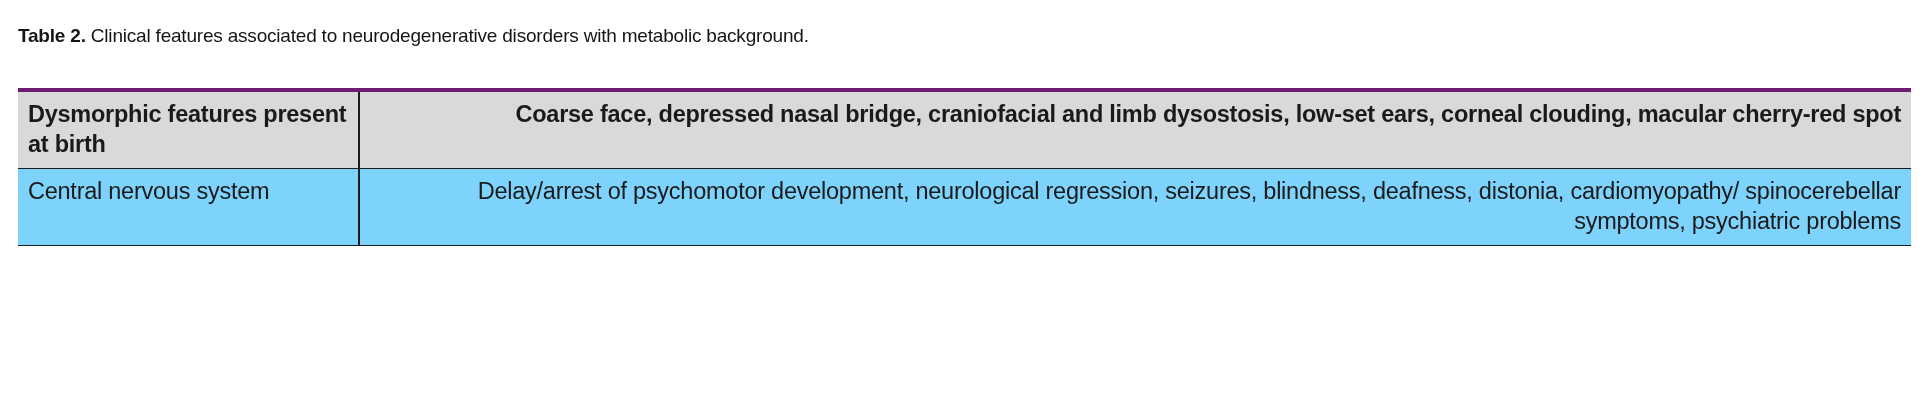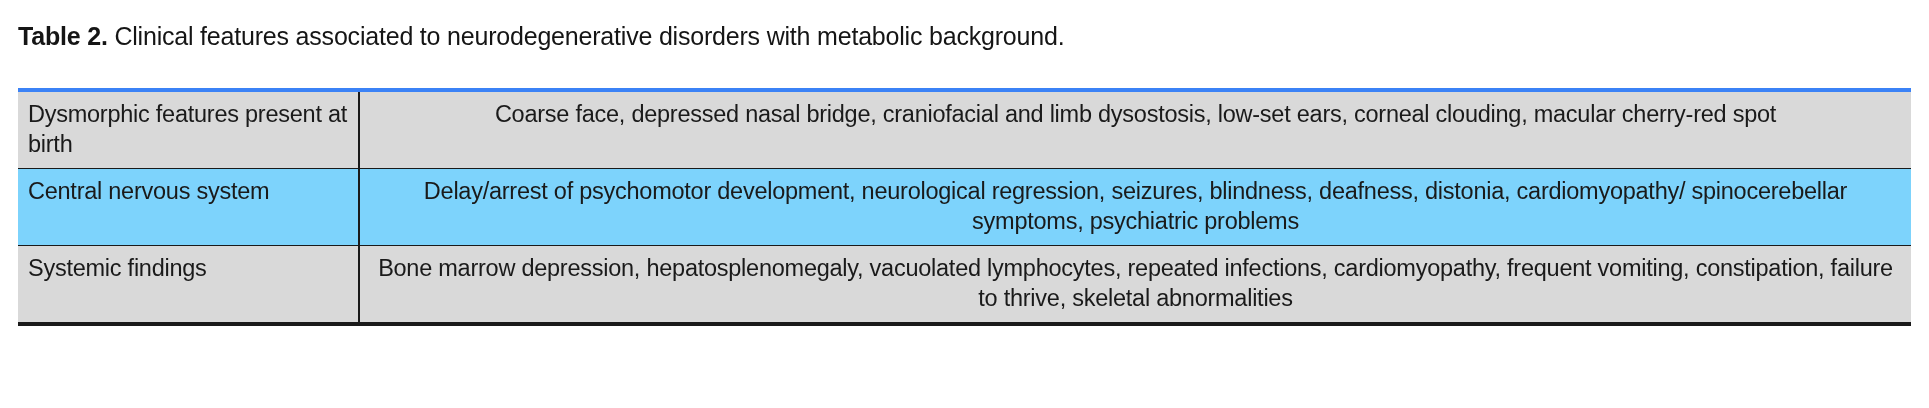--- a/index.html
+++ b/index.html
@@ -18,42 +18,43 @@
     width: 1929px;
     height: 408px;
     box-sizing: border-box;
     padding: 0;
     position: relative;
   }
   .caption {
     position: absolute;
     left: 18px;
     top: 20px;
-    font-size: 25px;
+    font-size: 19px;
     line-height: 32px;
     letter-spacing: -0.2px;
     color: #151515;
     white-space: nowrap;
   }
   .caption .caption-label {
     font-weight: bold;
   }
   .caption .caption-text {
     font-weight: normal;
   }
   table.features-table {
     position: absolute;
     left: 18px;
     top: 88px;
     width: 1893px;
     border-collapse: collapse;
     table-layout: fixed;
   }
   table.features-table tr.band-top td {
-    border-top: 4px solid #3b82f6;
+    border-top: 4px solid #701a75;
+    font-weight: bold;
   }
   table.features-table tr.band-bottom td {
     border-bottom: 4px solid #1a1a1a;
   }
   table.features-table td {
     border-top: 1.5px solid #1a1a1a;
     border-bottom: 1.5px solid #1a1a1a;
     padding: 7px 10px 9px 10px;
     font-size: 23.5px;
     line-height: 30px;
@@ -62,21 +63,21 @@
     box-sizing: border-box;
   }
   td.cat-cell {
     width: 341px;
     text-align: left;
     border-right: 2px solid #1a1a1a;
     white-space: pre-line;
     padding-left: 12px;
   }
   td.desc-cell {
-    text-align: center;
+    text-align: right;
     padding-left: 18px;
     padding-right: 18px;
     margin-left: 12px;
   }
   tr.shaded td {
     background: #d9d9d9;
   }
   tr.plain td {
     background: #7dd3fc;
   }
@@ -93,20 +94,16 @@
   <table class="features-table">
     <tbody>
       <tr class="shaded band-top">
         <td class="cat-cell">Dysmorphic features present at birth</td>
         <td class="desc-cell">Coarse face, depressed nasal bridge, craniofacial and limb dysostosis, low-set ears, corneal clouding, macular cherry-red spot</td>
       </tr>
       <tr class="plain">
         <td class="cat-cell">Central nervous system</td>
         <td class="desc-cell">Delay/arrest of psychomotor development, neurological regression, seizures, blindness, deafness, distonia, cardiomyopathy/ spinocerebellar symptoms, psychiatric problems</td>
       </tr>
-      <tr class="shaded band-bottom">
-        <td class="cat-cell">Systemic findings</td>
-        <td class="desc-cell">Bone marrow depression, hepatosplenomegaly, vacuolated lymphocytes, repeated infections, cardiomyopathy, frequent vomiting, constipation, failure to thrive, skeletal abnormalities</td>
-      </tr>
     </tbody>
   </table>
 
 </div>
 
 </body></html>

